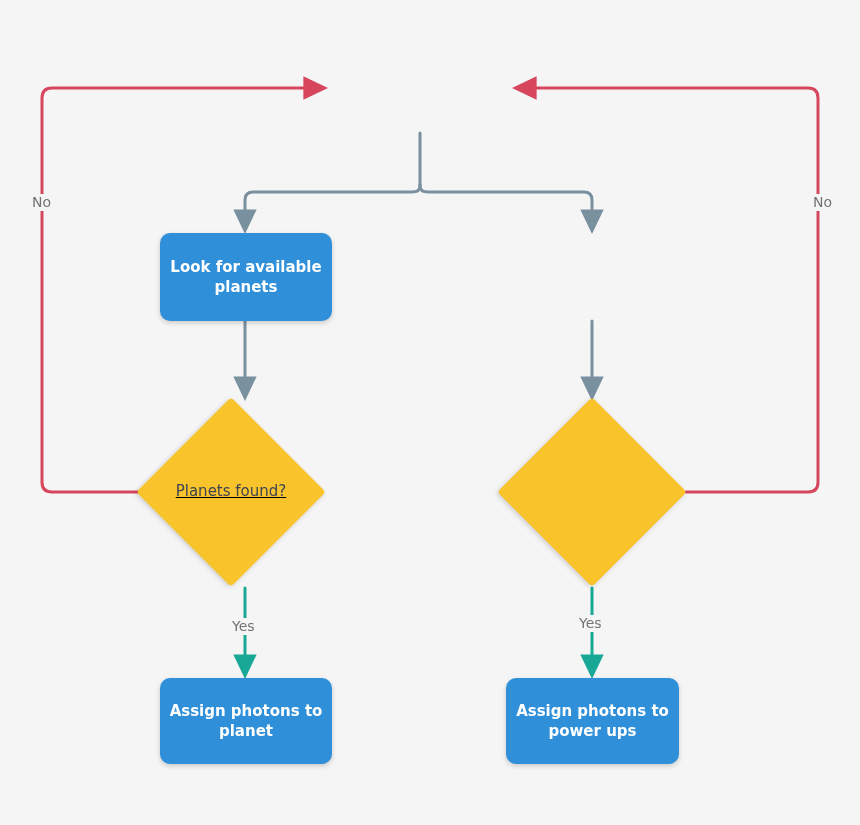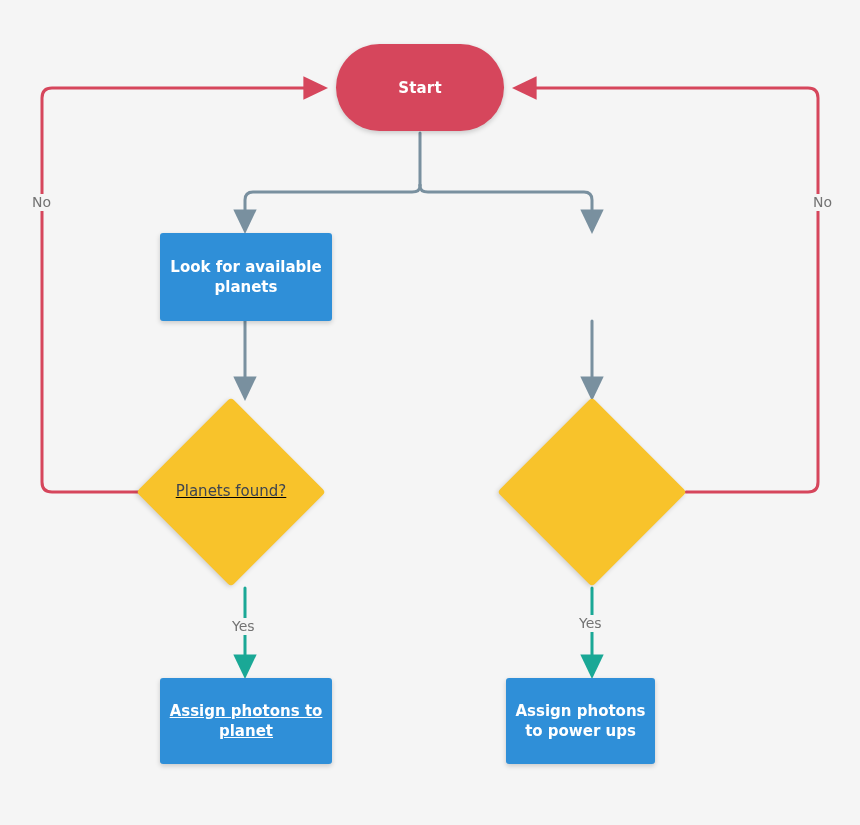--- a/index.html
+++ b/index.html
@@ -32,21 +32,21 @@
   }
   .node-start {
     border-radius: 44px;
     color: #ffffff;
     font-weight: bold;
     font-size: 15px;
     letter-spacing: .2px;
     box-shadow: 0 2px 5px rgba(0,0,0,0.18);
   }
   .node-process {
-    border-radius: 3px;
+    border-radius: 10px;
     color: #ffffff;
     font-weight: bold;
     font-size: 15px;
     line-height: 1.35;
     padding: 6px 4px;
     box-shadow: 0 2px 5px rgba(0,0,0,0.18);
   }
   .node-decision {
     background: transparent;
   }
@@ -107,43 +107,40 @@
 
     <path d="M152,492 L52,492 Q42,492 42,482 L42,98 Q42,88 52,88 L316,88" fill="none" stroke="#d6465c" stroke-width="3" stroke-linecap="round" marker-end="url(#arrow-red)"></path>
 
     <path d="M686,492 L808,492 Q818,492 818,482 L818,98 Q818,88 808,88 L524,88" fill="none" stroke="#d6465c" stroke-width="3" stroke-linecap="round" marker-end="url(#arrow-red)"></path>
 
     <path d="M245,588 L245,667" fill="none" stroke="#1aa896" stroke-width="3" stroke-linecap="round" marker-end="url(#arrow-green)"></path>
 
     <path d="M592,588 L592,667" fill="none" stroke="#1aa896" stroke-width="3" stroke-linecap="round" marker-end="url(#arrow-green)"></path>
   </svg>
 
-  <div class="node node-start" style="left:336px; top:44px; width:168px; height:87px; background:#d6465c;">
-    <span>Start</span>
-  </div>
 
   <div class="node node-process" style="left:160px; top:233px; width:172px; height:88px; background:#2f8fd8;">
     <span>Look for available planets</span>
   </div>
 
 
   <div class="node node-decision" style="left:136px; top:397px; width:190px; height:190px;text-decoration:underline;">
     <div class="diamond-shape" style="width:134px; height:134px; background:#f8c32b;"></div>
     <span class="diamond-label">Planets found?</span>
   </div>
 
   <div class="node node-decision" style="left:497px; top:397px; width:190px; height:190px;">
     <div class="diamond-shape" style="width:134px; height:134px; background:#f8c32b;"></div>
   </div>
 
-  <div class="node node-process" style="left:160px; top:678px; width:172px; height:86px; background:#2f8fd8;text-decoration:underline;">
+  <div class="node node-process" style="left:160px; top:678px; width:172px; height:86px; background:#2f8fd8;">
     <span>Assign photons to planet</span>
   </div>
 
-  <div class="node node-process" style="left:506px; top:678px; width:149px; height:86px; background:#2f8fd8;">
+  <div class="node node-process" style="left:506px; top:678px; width:173px; height:86px; background:#2f8fd8;">
     <span>Assign photons to power ups</span>
   </div>
 
   <div class="edge-label" style="left:28px; top:194px;">
     <span>No</span>
   </div>
 
   <div class="edge-label" style="left:809px; top:194px;">
     <span>No</span>
   </div>

